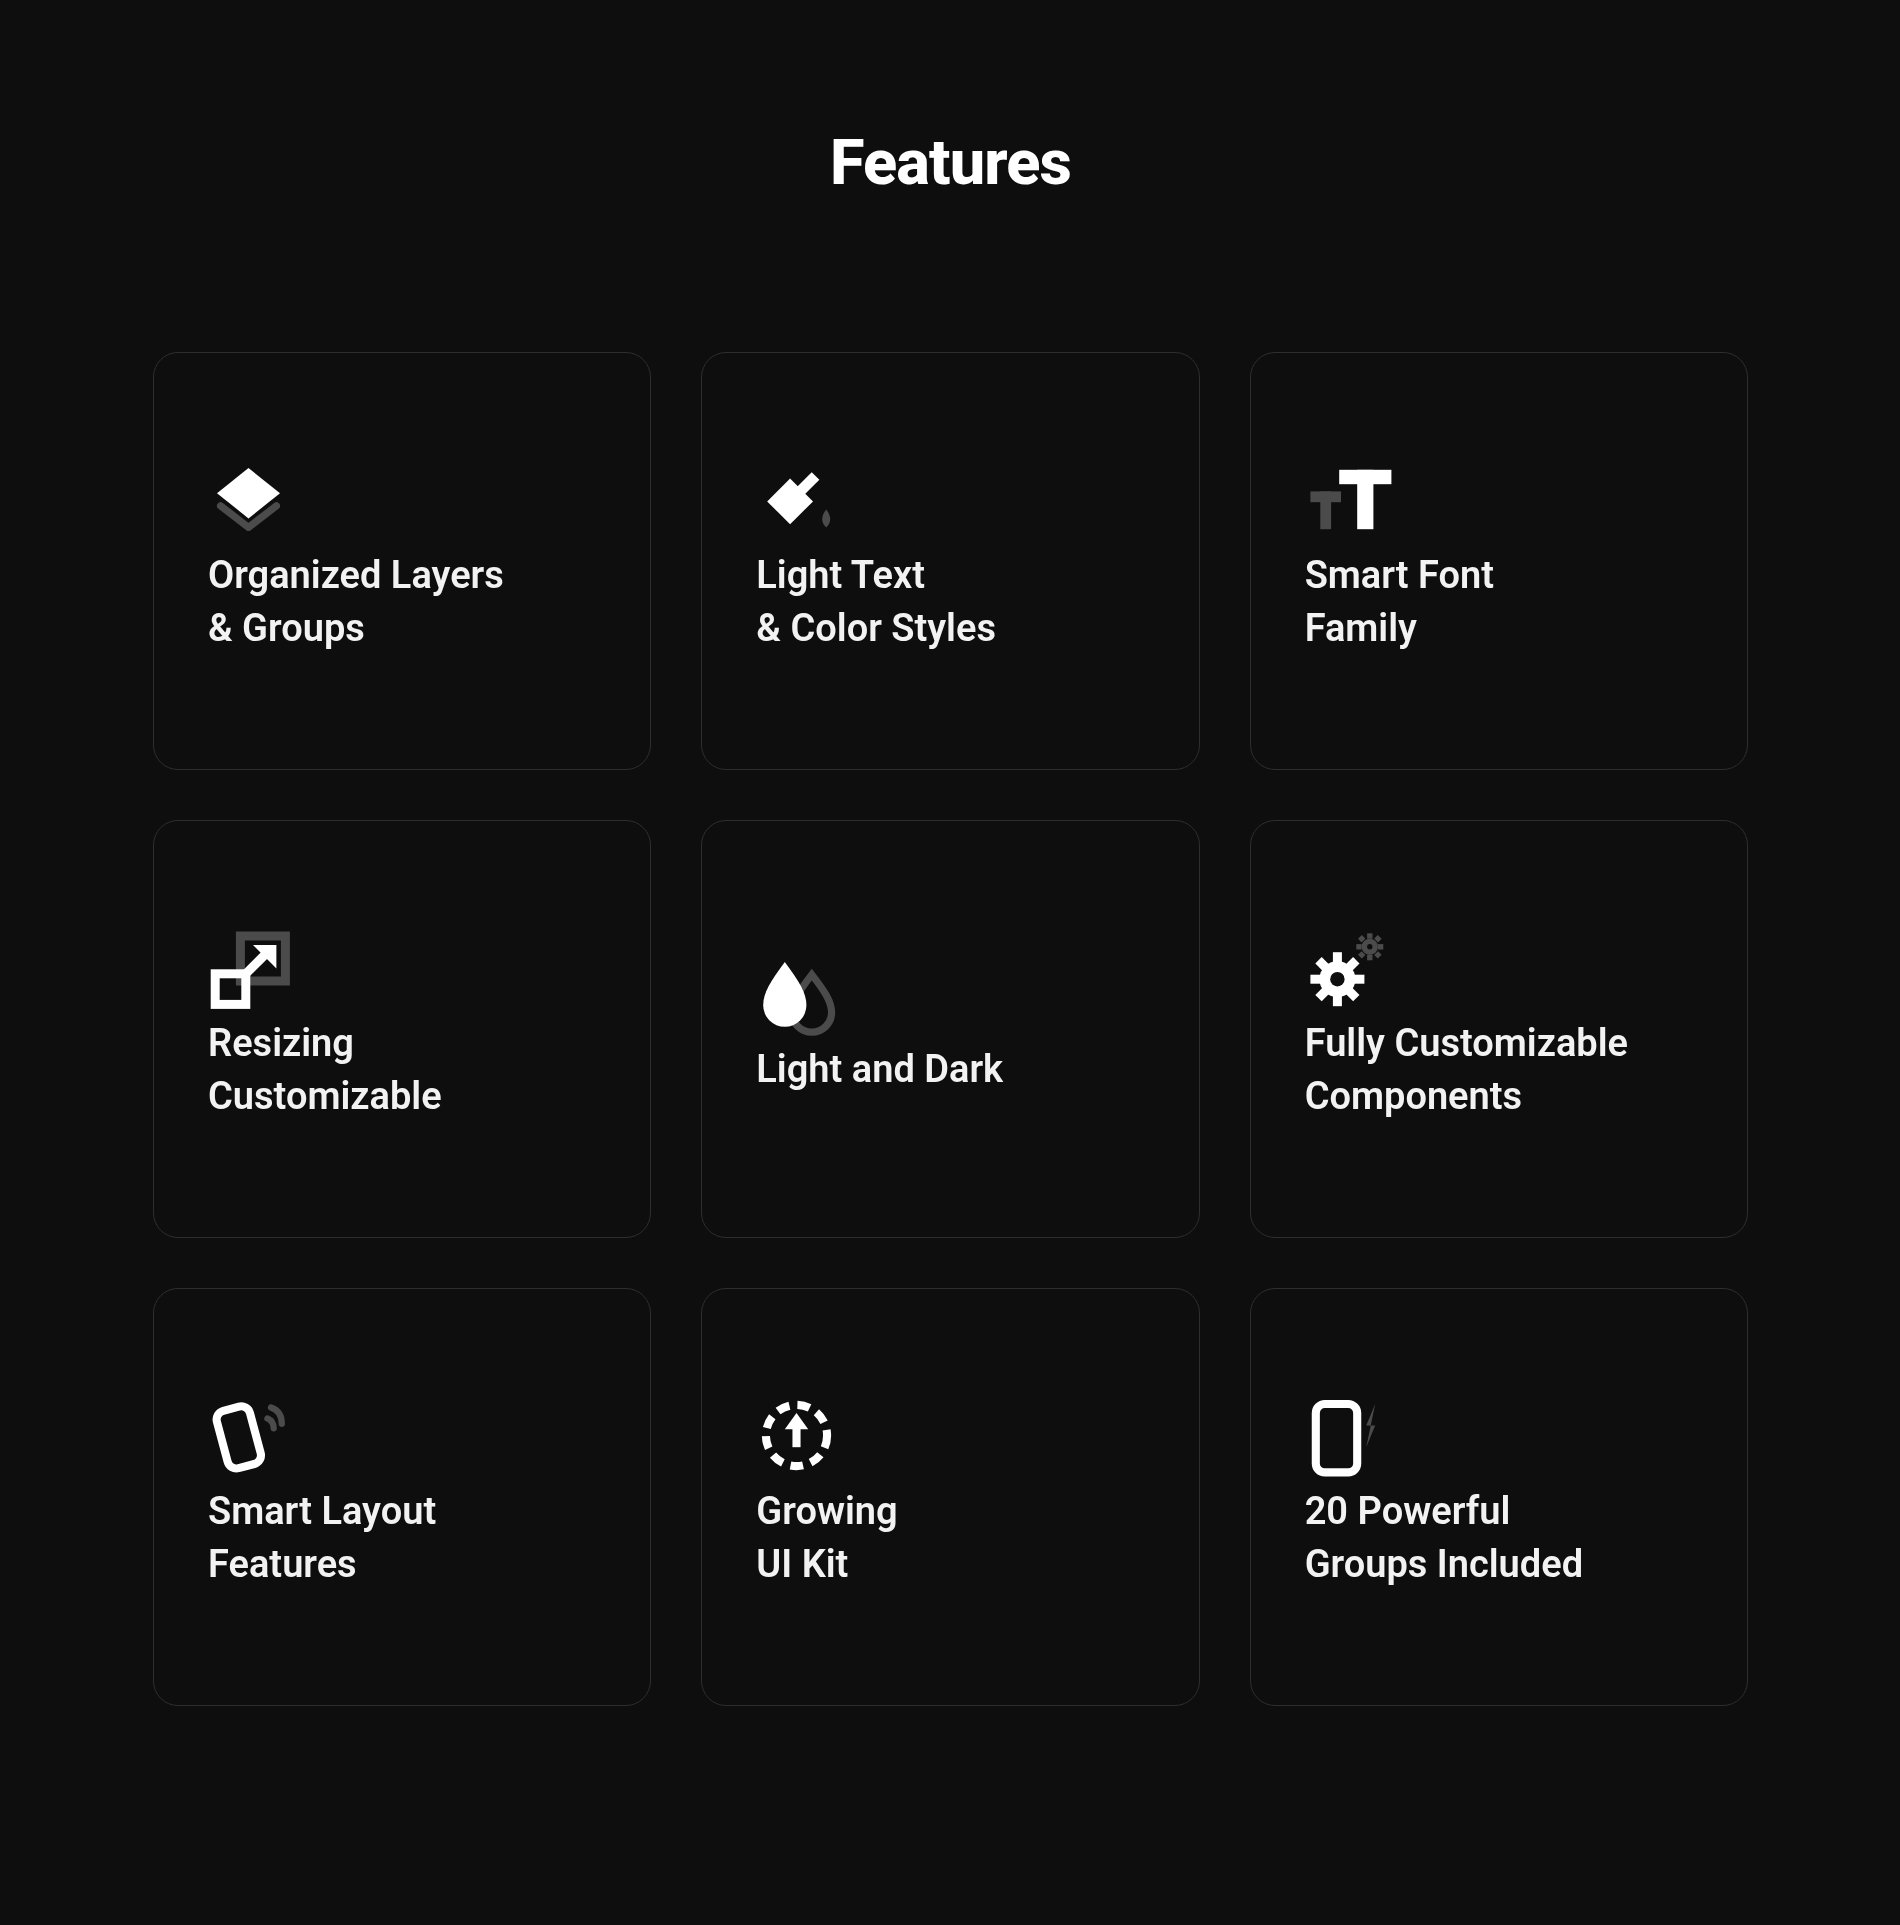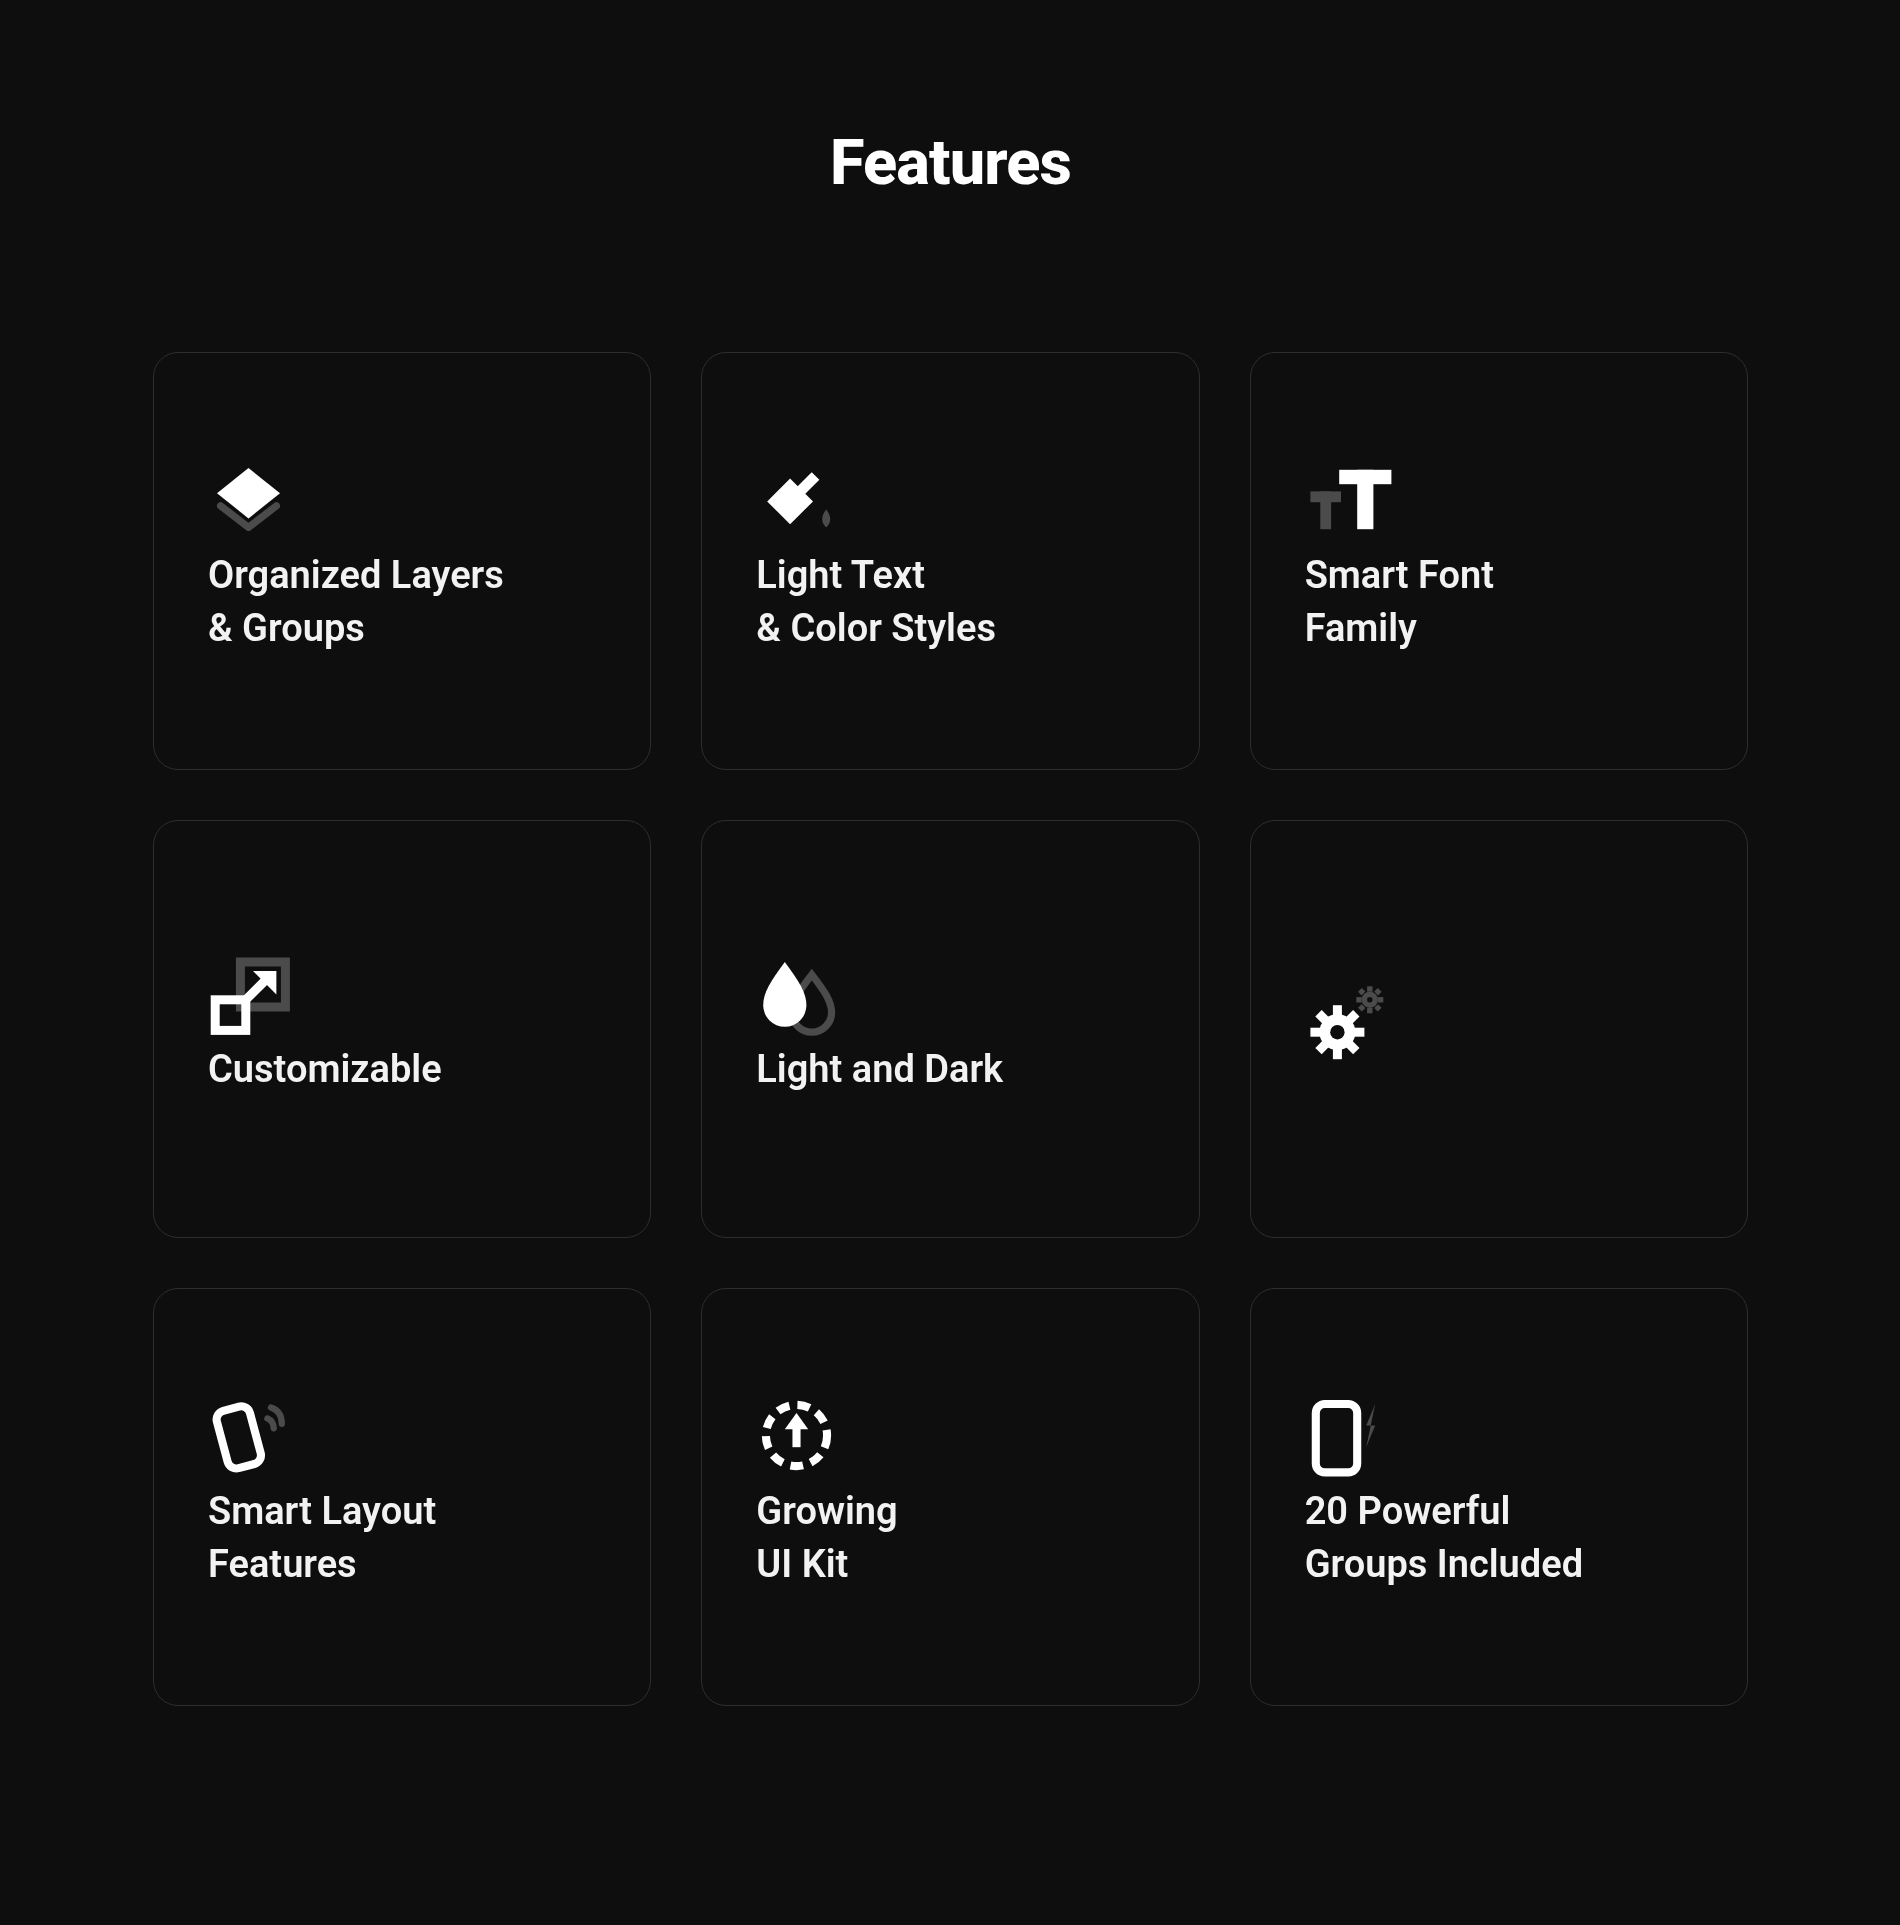--- a/index.html
+++ b/index.html
@@ -104,20 +104,21 @@
   <div class="card">
     <div class="icon-wrap">
       <svg viewBox="0 0 100 100">
         <rect x="36" y="10" width="50" height="50" fill="none" stroke="#4b4b4b" stroke-width="10"></rect>
         <rect x="8" y="52" width="34" height="34" fill="none" stroke="#fff" stroke-width="10"></rect>
         <line x1="38" y1="56" x2="66" y2="28" stroke="#fff" stroke-width="10"></line>
         <polygon points="50,20 76,20 76,46" fill="#fff"></polygon>
       </svg>
     </div>
     <div class="label">
+      <span>Resizing</span>
       <span>Customizable</span>
     </div>
   </div>
 
   <div class="card">
     <div class="icon-wrap">
       <svg viewBox="0 0 100 100">
         <path d="M62 24 c14 18 22 30 22 42 a22 22 0 0 1 -44 0 c0 -12 8 -24 22 -42 z" fill="none" stroke="#4b4b4b" stroke-width="8"></path>
         <path d="M32 10 c16 22 24 34 24 48 a24 24 0 0 1 -48 0 c0 -14 8 -26 24 -48 z" fill="#fff"></path>
       </svg>
@@ -155,20 +156,24 @@
               <line x1="30" y1="0" x2="18" y2="0"></line>
             <line x1="-21" y1="-21" x2="-13" y2="-13"></line>
               <line x1="21" y1="21" x2="13" y2="13"></line>
             <line x1="-21" y1="21" x2="-13" y2="13"></line>
               <line x1="21" y1="-21" x2="13" y2="-13"></line>
           </g>
           <circle r="8" fill="#0e0e0e"></circle>
         </g>
       </svg>
     </div>
+    <div class="label">
+      <span>Fully Customizable</span>
+      <span>Components</span>
+    </div>
   </div>
 
   <div class="card">
     <div class="icon-wrap">
       <svg viewBox="0 0 100 100">
         <g transform="rotate(-15 35 50)">
           <rect x="16" y="14" width="38" height="66" rx="10" fill="none" stroke="#fff" stroke-width="9"></rect>
         </g>
         <path d="M70 14 q12 4 12 18" fill="none" stroke="#4b4b4b" stroke-width="7" stroke-linecap="round"></path>
         <path d="M66 26 q7 3 7 11" fill="none" stroke="#4b4b4b" stroke-width="7" stroke-linecap="round"></path>

